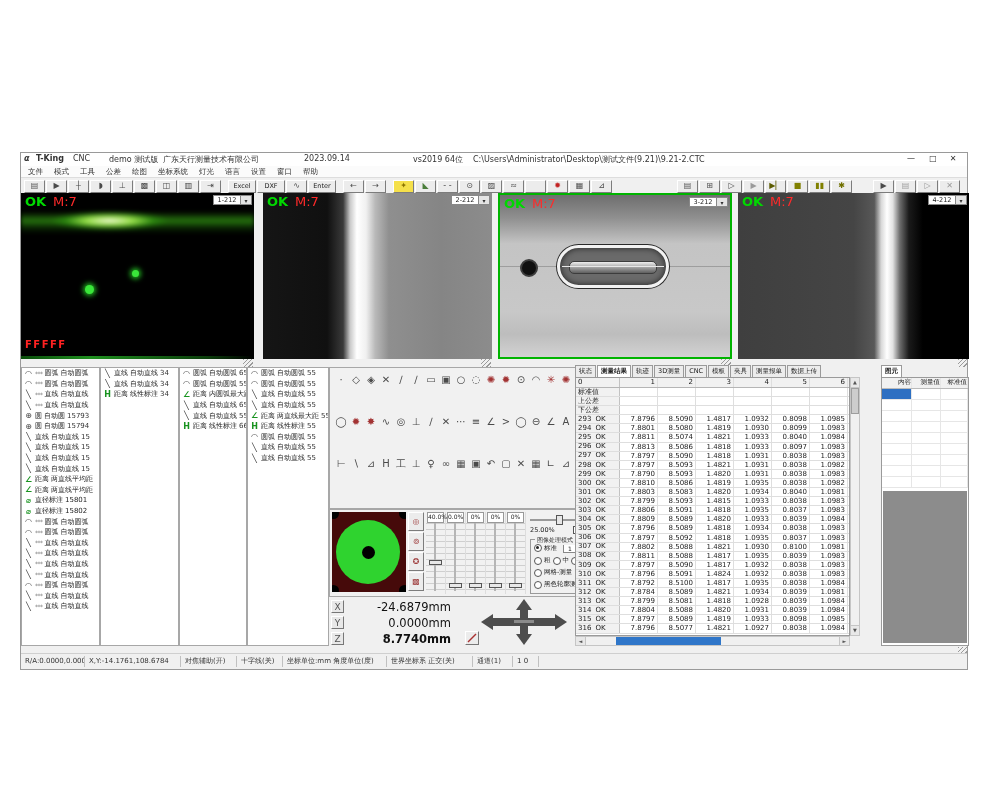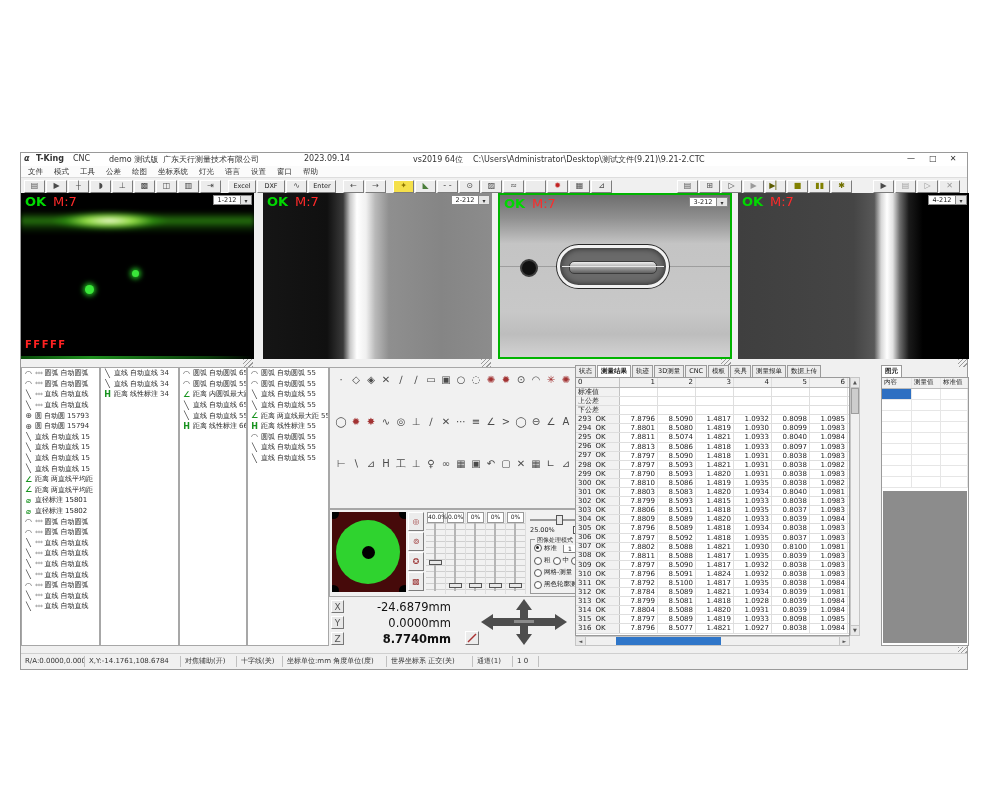--- a/index.html
+++ b/index.html
@@ -125,21 +125,21 @@
   .vs-dn{position:absolute;bottom:0;left:0;right:0;height:9px;text-align:center;line-height:9px;border-top:1px solid #c5c5c5;background:#e8e8e8;}
   .vs-th{position:absolute;top:10px;left:0;right:0;height:26px;background:#cdcdcd;border:1px solid #9d9d9d;box-sizing:border-box;}
   .hscroll{position:absolute;left:0;right:10px;bottom:0;height:10px;background:#f0f0f0;border:1px solid #c5c5c5;box-sizing:border-box;font-size:5px;color:#555;}
   .hs-l{position:absolute;left:0;top:0;bottom:0;width:9px;text-align:center;line-height:8px;background:#e8e8e8;border-right:1px solid #c5c5c5;}
   .hs-r{position:absolute;right:0;top:0;bottom:0;width:9px;text-align:center;line-height:8px;background:#e8e8e8;border-left:1px solid #c5c5c5;}
   .hs-th{position:absolute;left:40px;top:0;bottom:0;width:105px;background:#2f76c9;}
   
   .elpanel{position:absolute;left:860px;top:212px;width:88px;height:281px;}
   .elpanel .tabs .tab{background:#fff;}
   .eltable{position:absolute;top:12px;left:0;right:0;bottom:0;background:#fff;border:1px solid #9a9a9a;box-sizing:border-box;overflow:hidden;}
-  .erow{height:10px;display:flex;border-bottom:1px solid #e6e6e6;}
+  .erow{height:10px;display:flex;border-bottom:1px solid #e6e6e6;text-align:right;}
   .erow.hdr{background:#f1f1f1;border-bottom:1px solid #bbb;}
   .ec{box-sizing:border-box;border-right:1px solid #e6e6e6;font-size:6.5px;line-height:9px;padding-left:2px;overflow:hidden;white-space:nowrap;}
   .ec.sel{background:#2d6fc2;}
   .elgray{position:absolute;left:1px;right:1px;top:113px;height:152px;background:#8c8c8c;}
   
   .statusbar{position:absolute;left:0;right:0;bottom:0;height:15px;background:#f0f0f0;border-top:1px solid #cfcfcf;
     display:flex;align-items:center;font-size:7px;color:#333;}
   .seg{flex:none;box-sizing:border-box;border-right:1px solid #c0c0c0;padding:0 4px;overflow:hidden;white-space:nowrap;height:11px;line-height:11px;}
 </style>
 </head>

